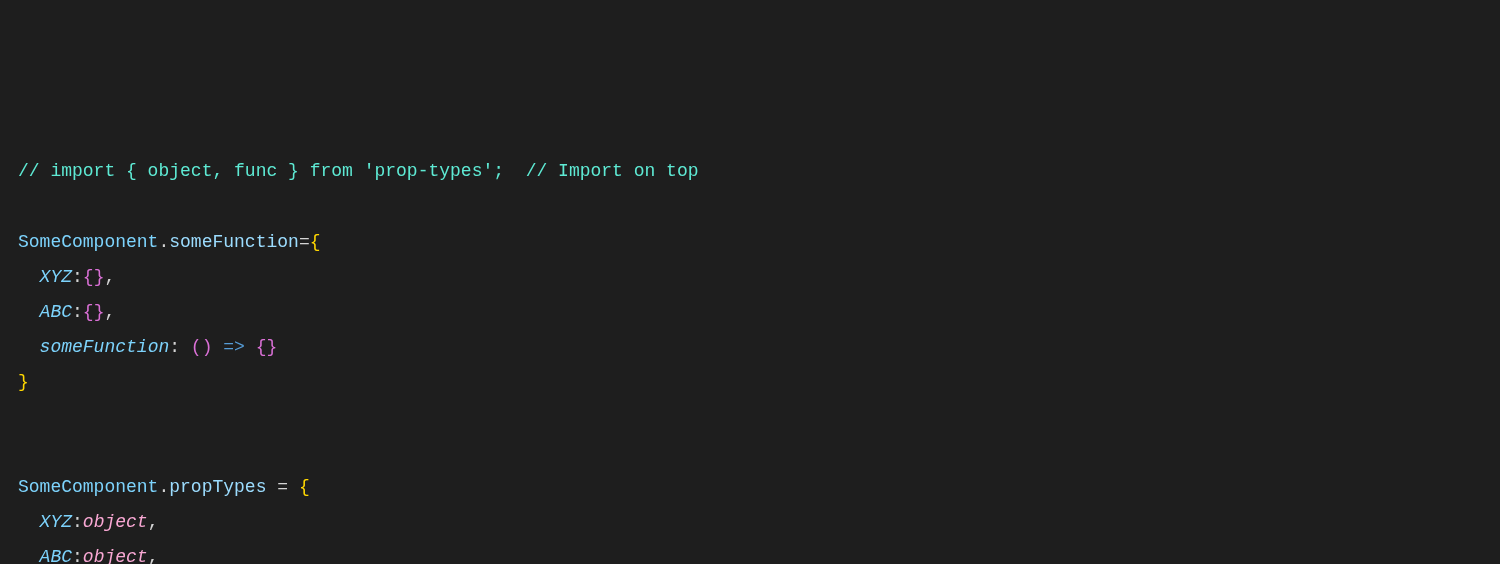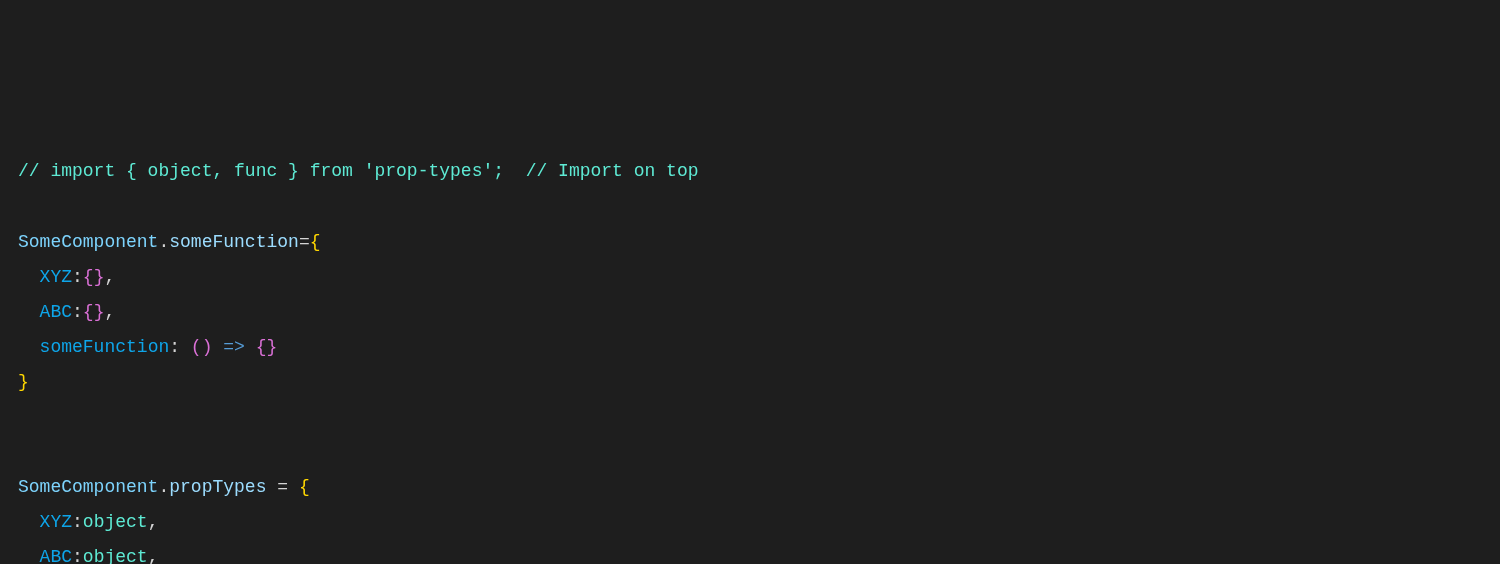--- a/index.html
+++ b/index.html
@@ -17,28 +17,28 @@
       white-space: pre;
       overflow-x: auto;
       width: 1500px;
       height: 564px;
     }
     .code-container {
       position: relative;
     }
     .comment { color: #5eead4; }
     .type-name { color: #7dd3fc; }
-    .property { color: #0ea5e9; }
+    .property { color: #7dd3fc; font-style: italic; }
     .variable { color: #9cdcfe; }
     .operator { color: #d4d4d4; }
     .punct { color: #d4d4d4; }
     .bracket-y { color: #ffd700; }
     .bracket-p { color: #da70d6; }
     .arrow { color: #569cd6; }
-    .func-type { color: #5eead4; }
+    .func-type { color: #f9a8d4; font-style: italic; }
   </style>
 </head>
 <body>
 
 
 
 <div class="code-container"><span><span class="comment">// import { object, func } from 'prop-types';  // Import on top</span></span>
 <span></span>
 <span><span class="type-name">SomeComponent</span><span class="punct">.</span><span class="variable">someFunction</span><span class="operator">=</span><span class="bracket-y">{</span></span>
 <span>  <span class="property">XYZ</span><span class="punct">:</span><span class="bracket-p">{}</span><span class="punct">,</span></span>

